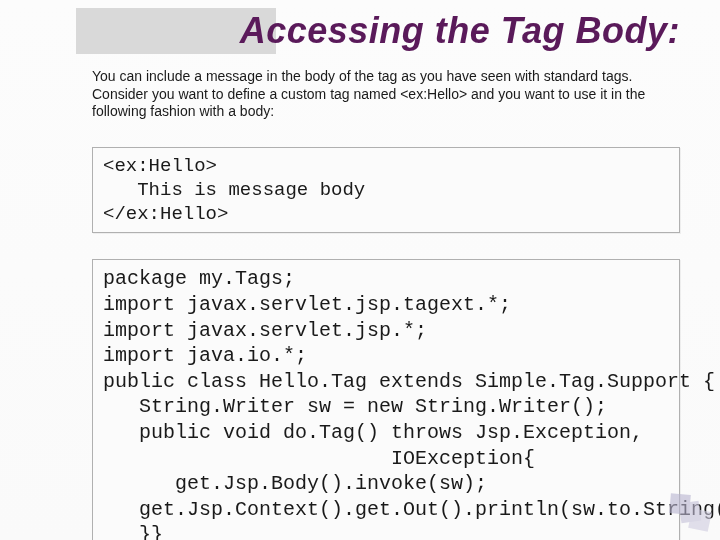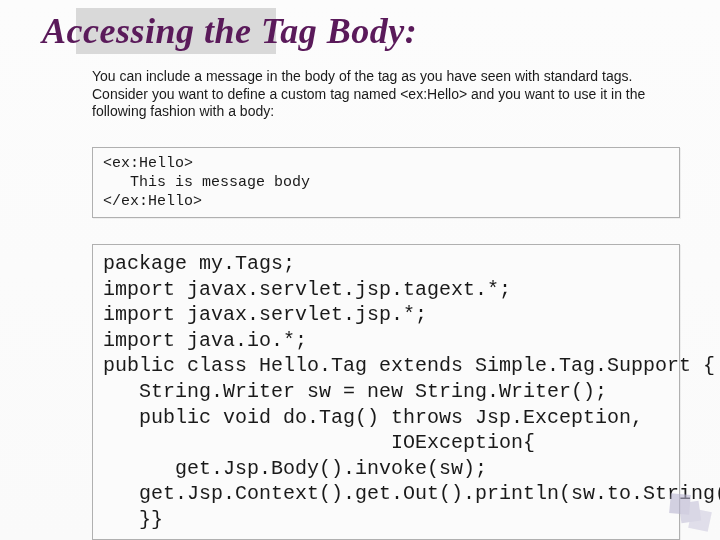--- a/index.html
+++ b/index.html
@@ -32,40 +32,41 @@
     z-index: 0;
   }
   .title {
     position: relative;
     z-index: 1;
     font-size: 36px;
     font-weight: 900;
     font-style: italic;
     color: #5a1a5a;
     letter-spacing: 0.5px;
-    font-family: Liberation Serif, serif;
+    font-family: Liberation Sans, sans-serif;
     padding-top: 2px;
+    text-align: right;
   }
   .content {
     margin: 16px 40px 0 92px;
     display: flex;
     flex-direction: column;
     gap: 26px;
   }
   .para {
     font-size: 14px;
     color: #1a1a1a;
     line-height: 1.25;
   }
   .codebox {
     border: 1px solid #b0b0b0;
     background: #fbfbfb;
     padding: 6px 10px;
     font-family: "Courier New", monospace;
-    font-size: 15px;
+    font-size: 19px;
     color: #1a1a1a;
     white-space: pre;
     line-height: 1.28;
     box-shadow: 1px 1px 0 rgba(0,0,0,0.05);
   }
   .codebox.tall { font-size: 20px; }
   .corner-deco {
     position: absolute;
     bottom: 6px;
     right: 6px;

